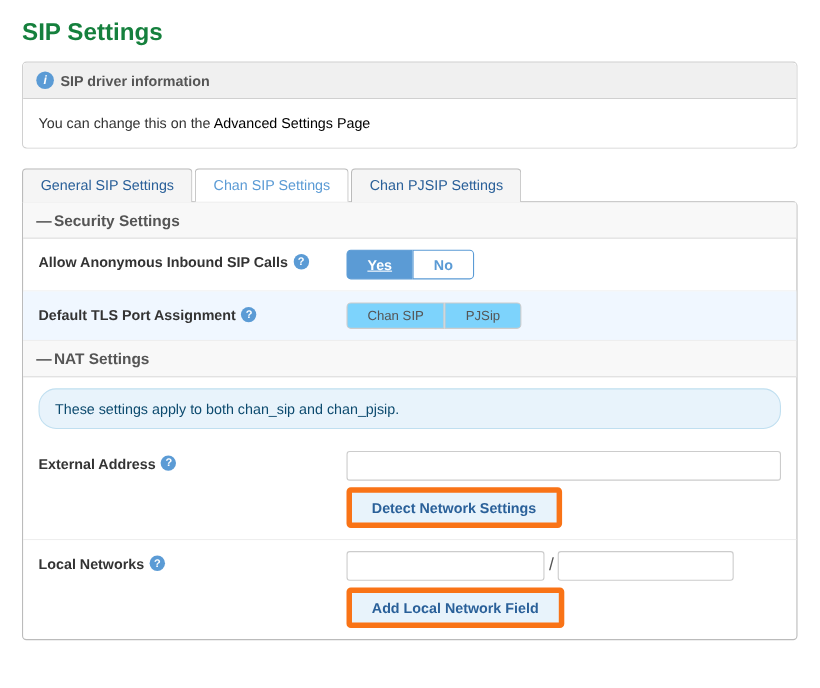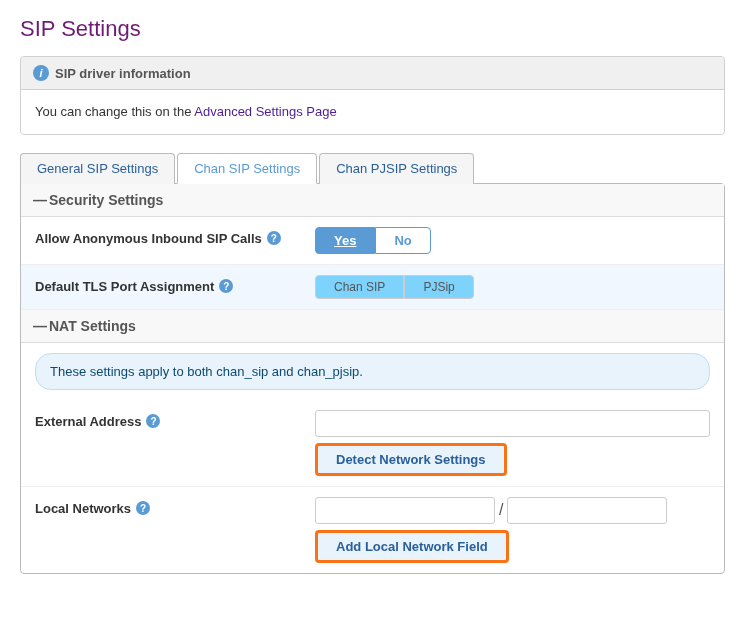--- a/index.html
+++ b/index.html
@@ -11,22 +11,22 @@
       width: 745px;
       min-height: 625px;
     }
 
     .page-container {
       padding: 16px 20px;
     }
 
     .page-title {
       font-size: 22px;
-      font-weight: normal;
-      color: #701a75;
+      font-weight: bold;
+      color: #15803d;
       margin-bottom: 14px;
     }
 
     
     .info-box {
       border: 1px solid #d0d0d0;
       border-radius: 4px;
       margin-bottom: 18px;
     }
 
@@ -57,21 +57,21 @@
     }
 
     .info-box-body {
       padding: 12px 14px;
       background: #fff;
       line-height: 1.5;
       border-radius: 0 0 4px 4px;
     }
 
     .info-box-body a {
-      color: #4c1d95;
+      color: #000000;
       text-decoration: none;
     }
 
     
     .tabs {
       display: flex;
       gap: 2px;
       margin-bottom: 0;
     }
 
@@ -240,21 +240,21 @@
       font-size: 13px;
       width: 100%;
       outline: none;
     }
 
     
     .action-btn {
       display: inline-block;
       padding: 6px 18px;
       background: #e8f3fb;
-      border: 3px solid #f97316;
+      border: 5px solid #f97316;
       border-radius: 4px;
       color: #2a6099;
       cursor: pointer;
       font-size: 13px;
       font-weight: bold;
     }
 
     
     .local-net-inputs {
       display: flex;

